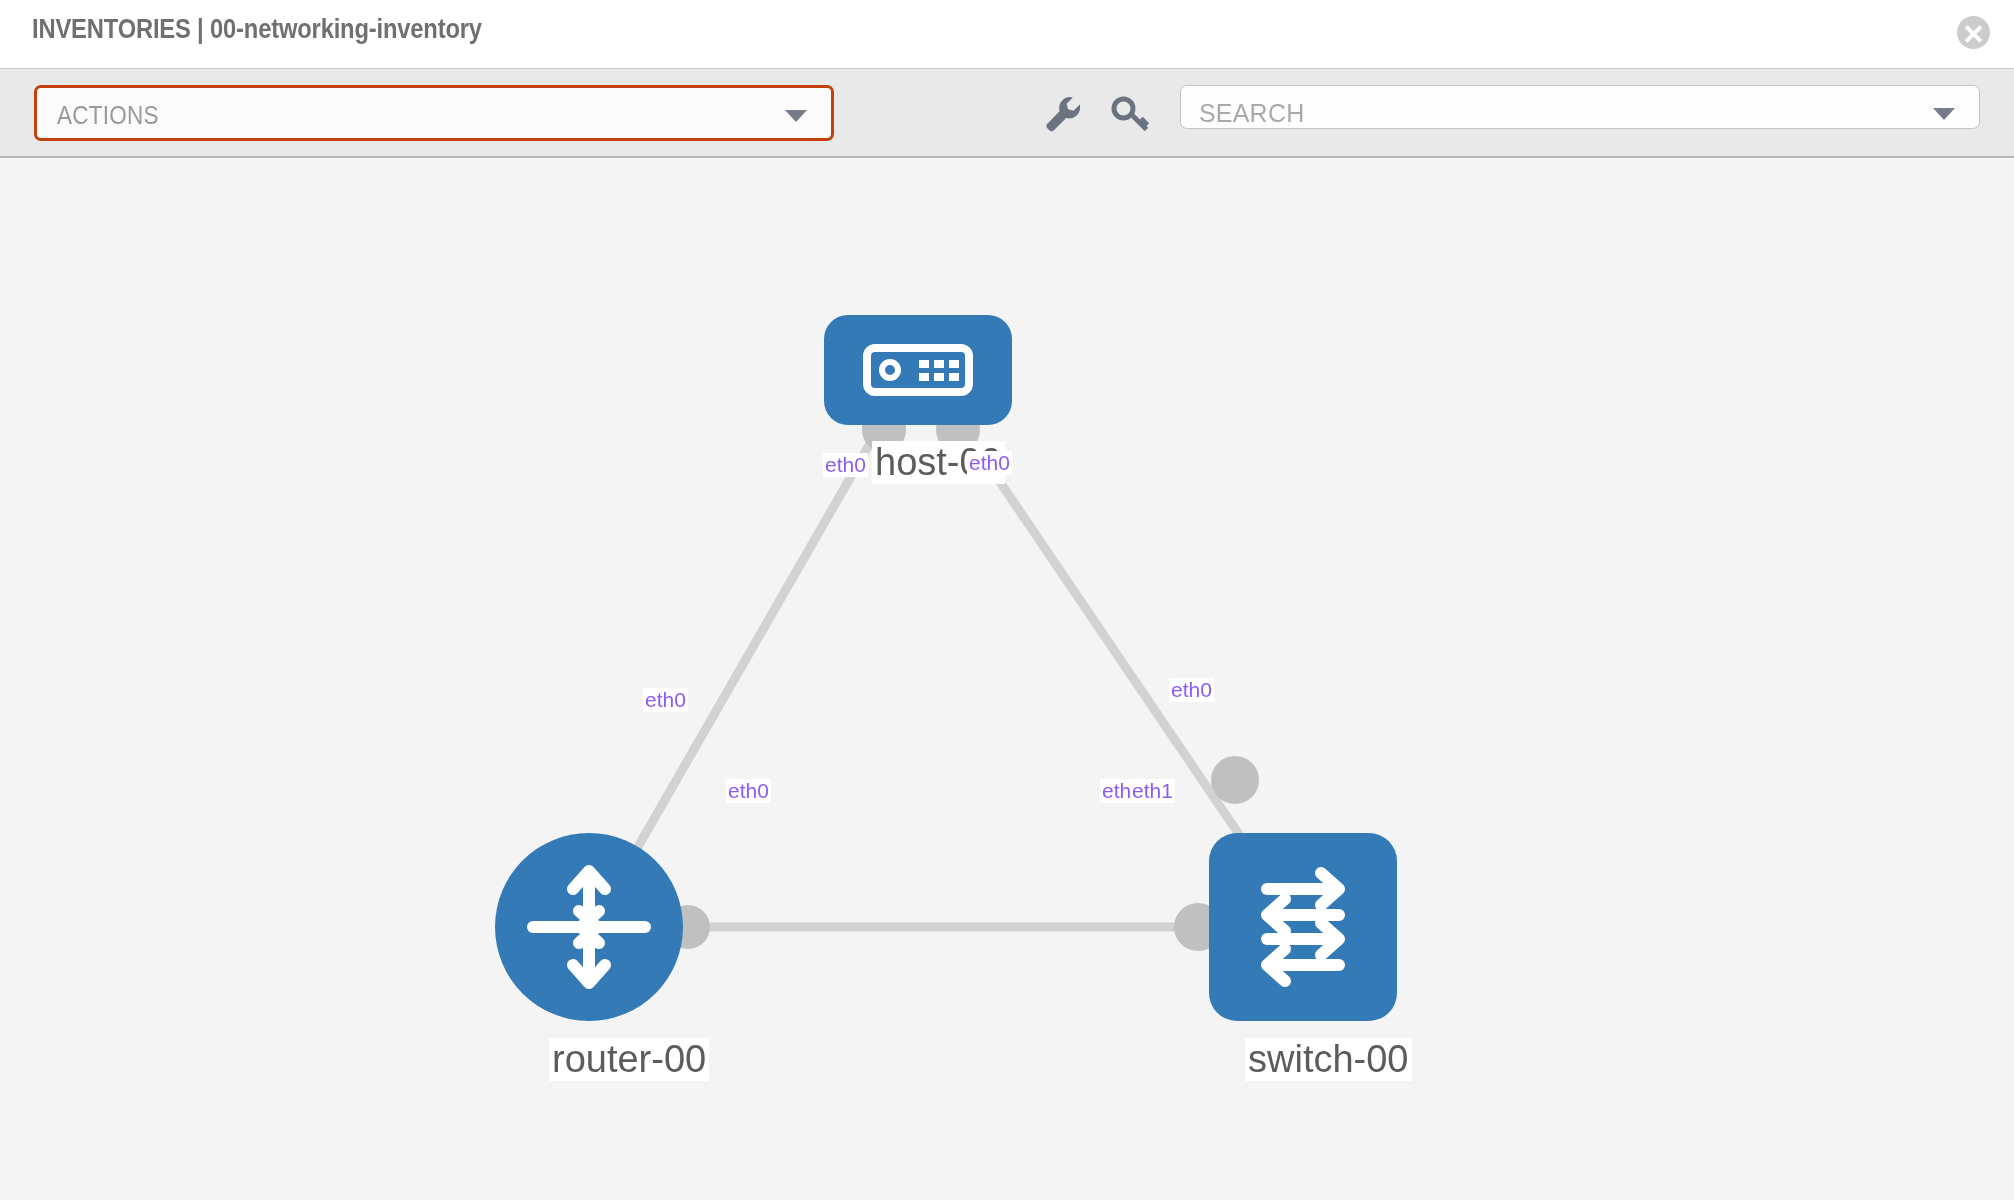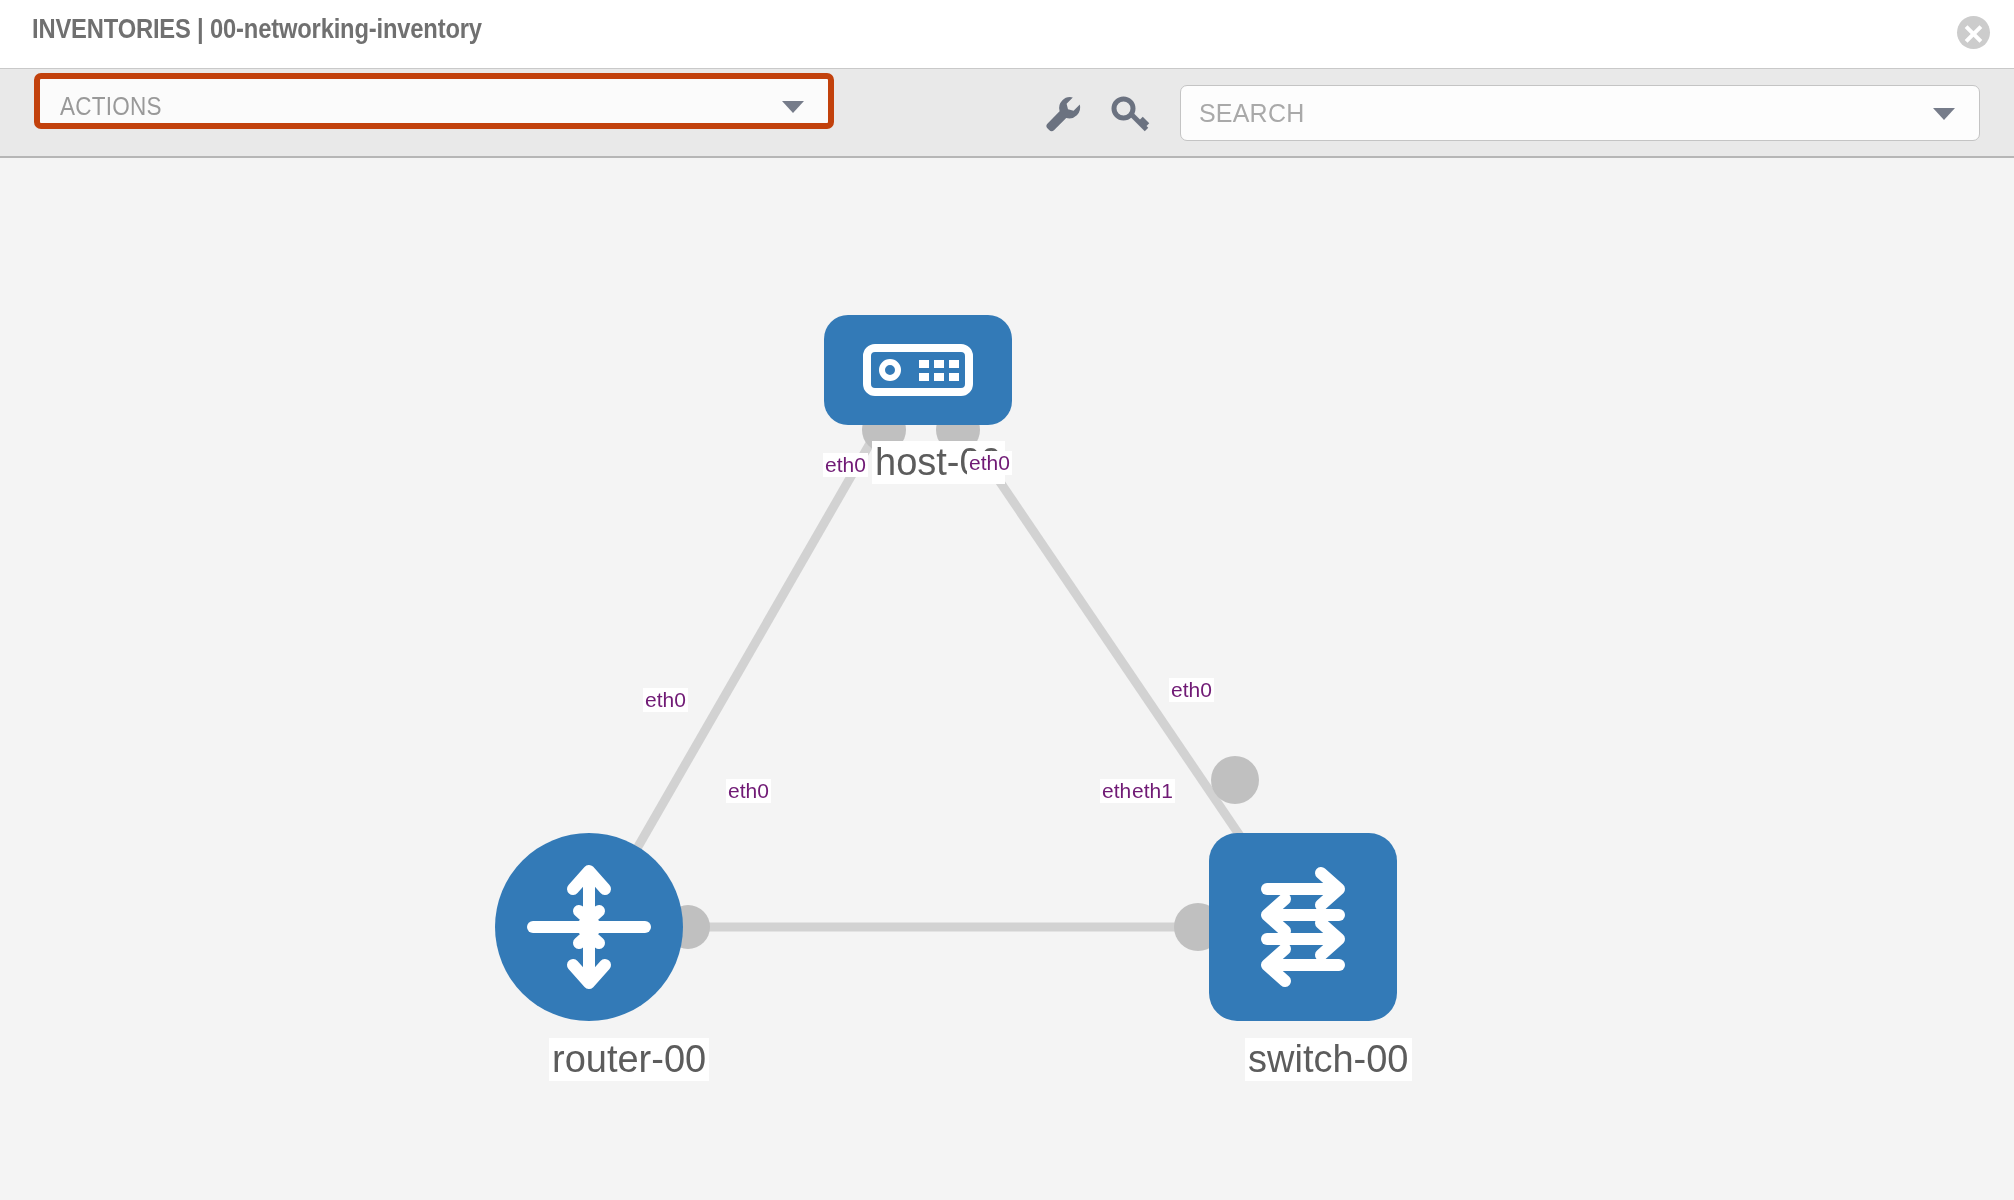--- a/index.html
+++ b/index.html
@@ -60,25 +60,25 @@
     width: 2014px;
     height: 90px;
     background: #e9e9e9;
     border-top: 1px solid #c9c9c9;
     border-bottom: 2px solid #b6b6b6;
     box-sizing: border-box;
   }
   .actions-select {
     position: absolute;
     left: 34px;
-    top: 4px;
+    top: 16px;
     width: 800px;
     height: 56px;
     background: #fbfbfb;
-    border: 6px solid #c2410c;
+    border: 3px solid #c2410c;
     border-radius: 7px;
     box-sizing: border-box;
     cursor: pointer;
   }
   .actions-label {
     position: absolute;
     left: 20px;
     top: 13px;
     font-family: "Liberation Sans Narrow", "Liberation Sans", sans-serif;
     font-size: 25px;
@@ -105,21 +105,21 @@
   }
   .tool-icon svg { display:block; }
   .icon-wrench { left: 1038px; }
   .icon-key    { left: 1108px; }
 
   .search-box {
     position: absolute;
     left: 1180px;
     top: 16px;
     width: 800px;
-    height: 56px;
+    height: 44px;
     background: #fdfdfd;
     border: 1px solid #c4c4c4;
     border-radius: 7px;
     box-sizing: border-box;
     cursor: text;
   }
   .search-placeholder {
     position: absolute;
     left: 18px;
     top: 13px;
@@ -173,21 +173,21 @@
     white-space: nowrap;
     padding: 0 3px;
   }
   .label-host   { left: 872px; top: 283px; }
   .label-router { left: 549px; top: 880px; }
   .label-switch { left: 1245px; top: 880px; }
 
   .iface-label {
     position: absolute;
     font-size: 21px;
-    color: #701a75;
+    color: #8b5cf6;
     background: #ffffff;
     white-space: nowrap;
     padding: 0 2px;
   }
   .if-host-l   { left: 823px; top: 295px; }
   .if-host-r   { left: 967px; top: 293px; }
   .if-router-d { left: 643px; top: 530px; }
   .if-switch-d { left: 1169px; top: 520px; }
   .if-router-h { left: 726px; top: 621px; }
   .if-switch-h1{ left: 1100px; top: 621px; }

